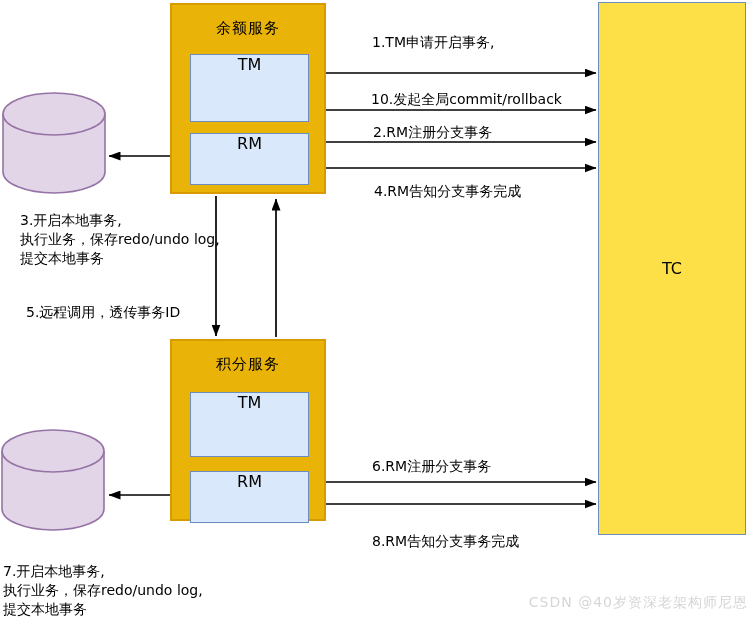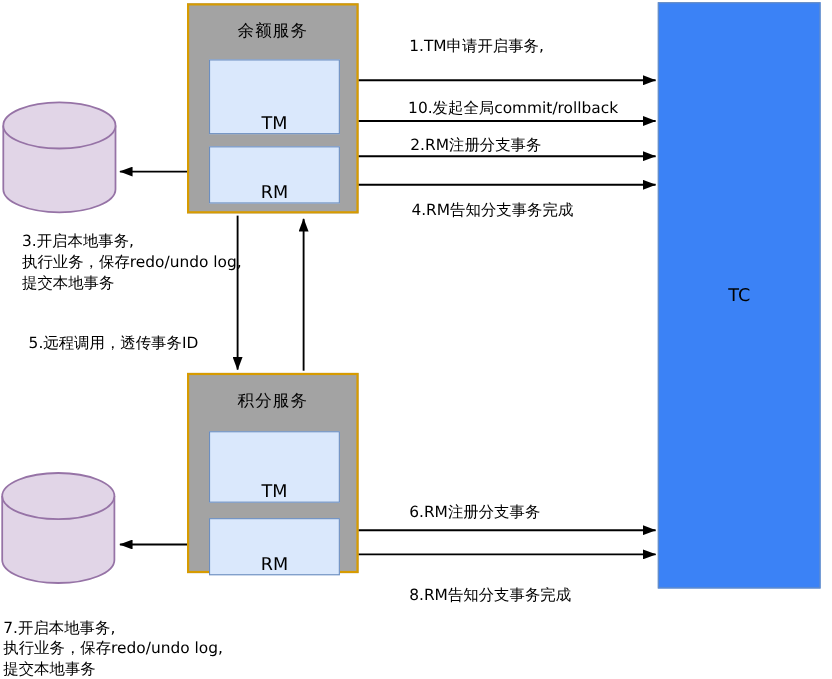--- a/index.html
+++ b/index.html
@@ -3,33 +3,33 @@
 <meta charset="utf-8">
 <style>
   html,body{margin:0;padding:0;background:#ffffff;}
   .canvas{
     position:relative;width:756px;height:617px;background:#ffffff;overflow:hidden;
     font-family:"DejaVu Sans","Liberation Sans",sans-serif;color:#000;
   }
   .layer{position:absolute;left:0;top:0;width:756px;height:617px;}
   .service{
     position:absolute;box-sizing:border-box;
-    background:#a3a3a3;border:2px solid #d79b00;
+    background:#eab308;border:2px solid #d79b00;
   }
   .service-title{
     text-align:center;margin-top:14px;font-size:15px;letter-spacing:1px;
   }
   .node{
     position:absolute;box-sizing:border-box;left:18px;width:119px;
     background:#dae8fc;border:1.5px solid #6c8ebf;
-    display:flex;align-items:flex-end;justify-content:center;font-size:16px;
+    display:flex;align-items:flex-start;justify-content:center;font-size:16px;
   }
   .tc-box{
     position:absolute;box-sizing:border-box;left:598px;top:2px;width:148px;height:533px;
-    background:#3b82f6;border:1.5px solid #6c8ebf;
+    background:#fde047;border:1.5px solid #6c8ebf;
     display:flex;align-items:center;justify-content:center;font-size:16px;text-align:right;
   }
   .lbl{position:absolute;font-size:14px;line-height:19px;white-space:nowrap;}
   .watermark{
     position:absolute;right:8px;top:594px;font-size:14px;color:#d6d6d6;
     white-space:nowrap;letter-spacing:1px;
   }
 </style>
 </head>
 <body>
@@ -108,14 +108,15 @@
 
   <div class="lbl" style="left:372px;top:457px">6.RM注册分支事务</div>
   <div class="lbl" style="left:372px;top:532px">8.RM告知分支事务完成</div>
 
   <div class="lbl" style="left:3px;top:562px">
     <div>7.开启本地事务,</div>
     <div>执行业务，保存redo/undo log,</div>
     <div>提交本地事务</div>
   </div>
 
+  <div class="watermark">CSDN @40岁资深老架构师尼恩</div>
 
 </div>
 
 </body></html>

